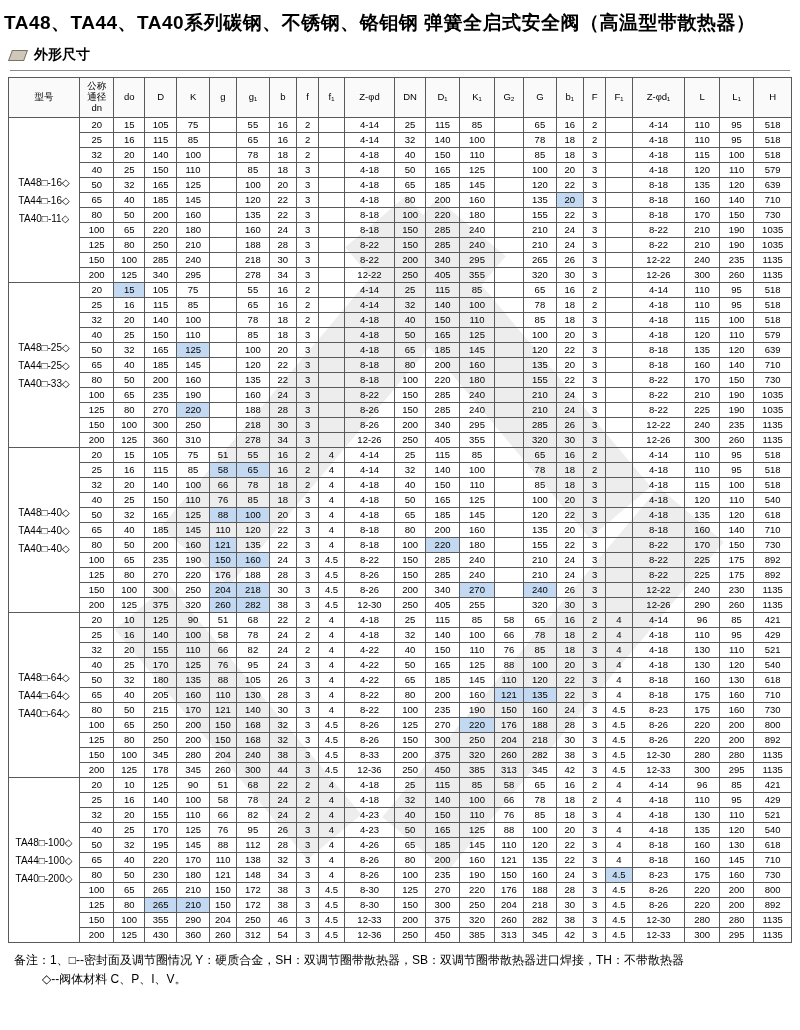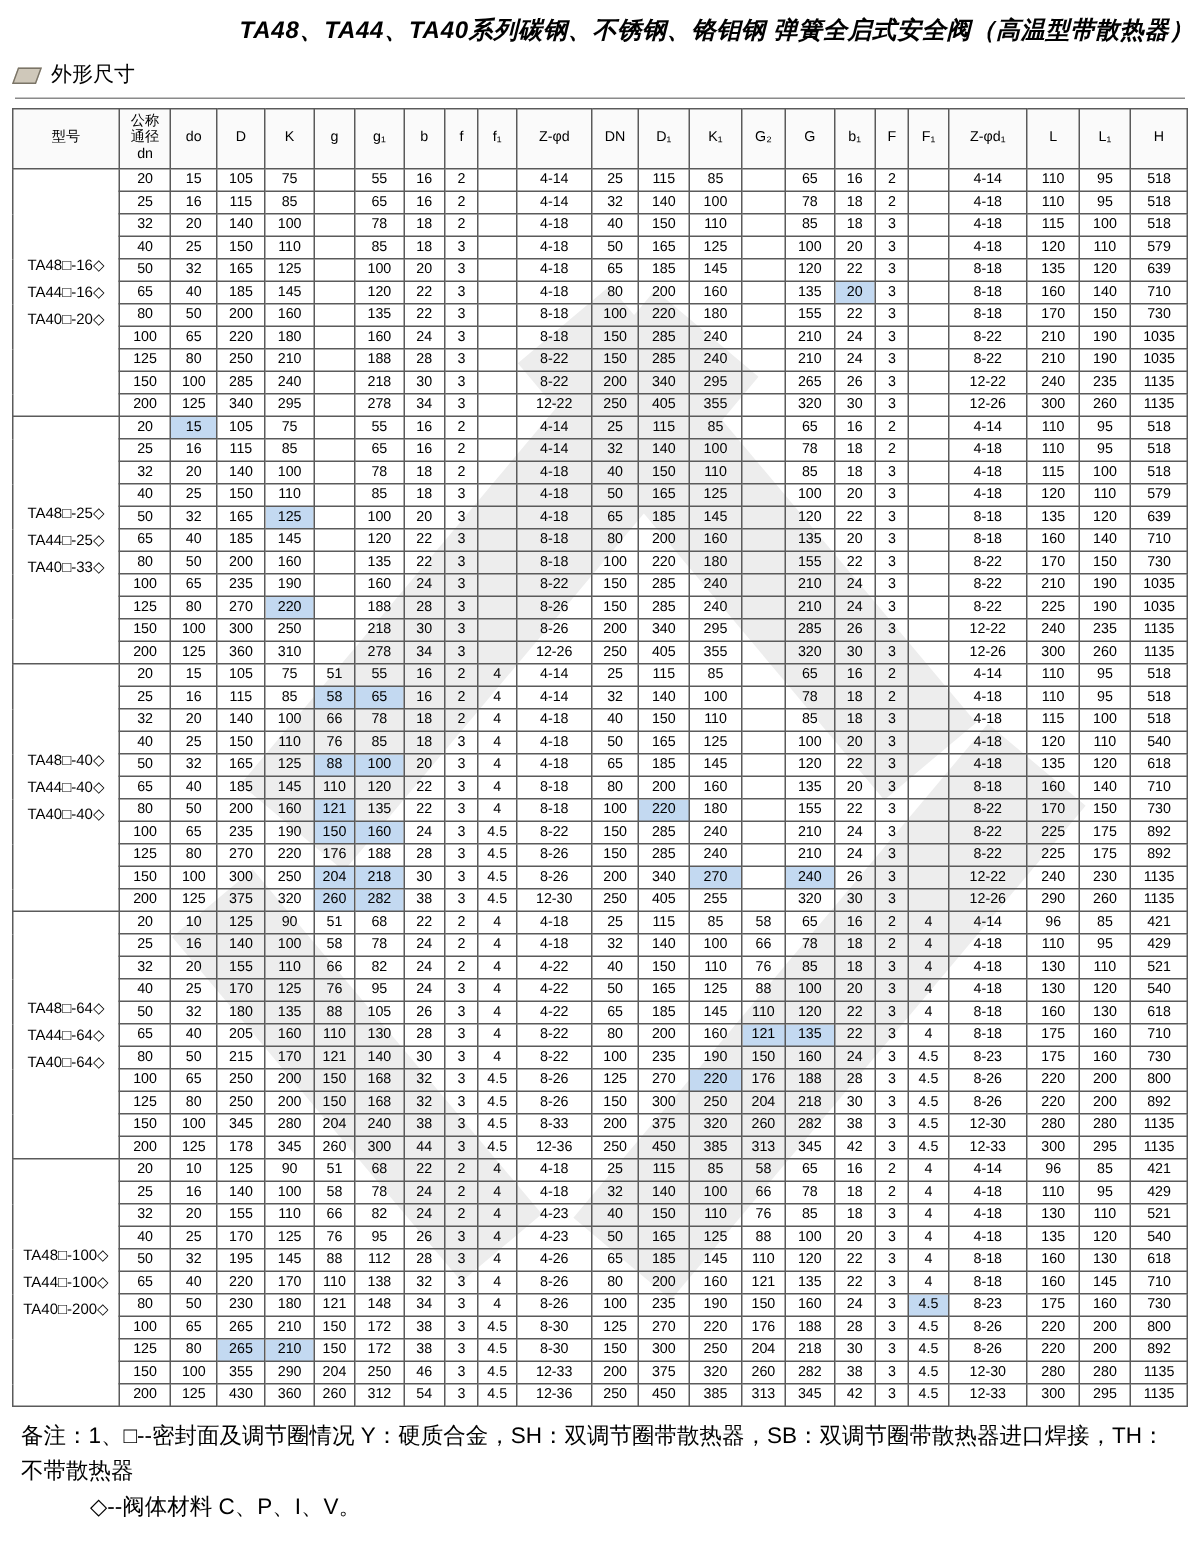--- a/index.html
+++ b/index.html
@@ -1,35 +1,35 @@
 <!DOCTYPE html>
 <html><head>
 <meta charset="utf-8">
 <style>
   *{box-sizing:border-box;margin:0;padding:0;}
   html,body{width:800px;height:1030px;background:#ffffff;font-family:"Liberation Sans","DejaVu Sans",sans-serif;color:#000;overflow:hidden;}
-  .title{font-size:16px;font-weight:bold;text-align:right;padding:10px 4px 4px;letter-spacing:.5px;white-space:nowrap;font-style:italic;}
+  .title{font-size:19px;font-weight:bold;text-align:left;padding:10px 4px 4px;letter-spacing:.5px;white-space:nowrap;}
   .section-bar{display:flex;align-items:center;gap:8px;margin:6px 10px 0;padding-bottom:6px;border-bottom:1px solid #8a8a8a;}
   .sec-icon{width:16px;height:11px;background:#cfc8ba;border:1px solid #7a7467;transform:skewX(-20deg);display:inline-block;}
-  .sec-title{font-size:14px;font-weight:normal;}
+  .sec-title{font-size:14px;font-weight:bold;}
   .table-wrap{position:relative;margin:6px 8px 0;}
   .wm{position:absolute;background:#ededed;z-index:0;}
   .wm1{width:430px;height:90px;left:110px;top:270px;transform:rotate(-50deg);}
   .wm2{width:380px;height:80px;left:300px;top:250px;transform:rotate(50deg);}
   .wm3{width:430px;height:85px;left:330px;top:560px;transform:rotate(-50deg);}
   .wm4{width:300px;height:70px;left:80px;top:610px;transform:rotate(50deg);}
   table{position:relative;z-index:1;border-collapse:collapse;table-layout:fixed;width:784px;font-size:9.5px;text-align:center;border:1.5px solid #222;}
   th,td{border:1px solid #5a5a5a;padding:0;height:15px;line-height:1.1;overflow:hidden;white-space:nowrap;}
   thead th{height:40px;font-weight:normal;white-space:pre-line;line-height:1.15;background:#fafafa;}
   .model-cell{font-size:10px;background:#fff;}
   .model-cell div{margin:7px 0;}
   tr.group-start td{border-top:1.5px solid #222;}
   td.hl{background:#c3d9f1;}
-  .notes{margin:8px 14px 0;font-size:15px;line-height:1.55;}
-  .note2{margin-left:46px;}
+  .notes{margin:8px 14px 0;font-size:12px;line-height:1.55;}
+  .note2{margin-left:28px;}
 </style>
 </head>
 <body>
 
 <div class="page">
   <div class="title">TA48、TA44、TA40系列碳钢、不锈钢、铬钼钢  弹簧全启式安全阀（高温型带散热器）</div>
 
   <div class="section-bar">
     <span class="sec-icon"></span>
     <span class="sec-title">外形尺寸</span>
@@ -94,21 +94,21 @@
             <th>L</th>
             <th>L₁</th>
             <th>H</th>
           </tr>
       </thead>
       <tbody id="table-body">
           <tr class="group-start">
             <td rowspan="11" class="model-cell">
               <div>TA48□-16◇</div>
               <div>TA44□-16◇</div>
-              <div>TA40□-20◇</div>
+              <div>TA40□-11◇</div>
             </td>
             <td>20</td>
             <td>15</td>
             <td>105</td>
             <td>75</td>
             <td></td>
             <td>55</td>
             <td>16</td>
             <td>2</td>
             <td></td>

